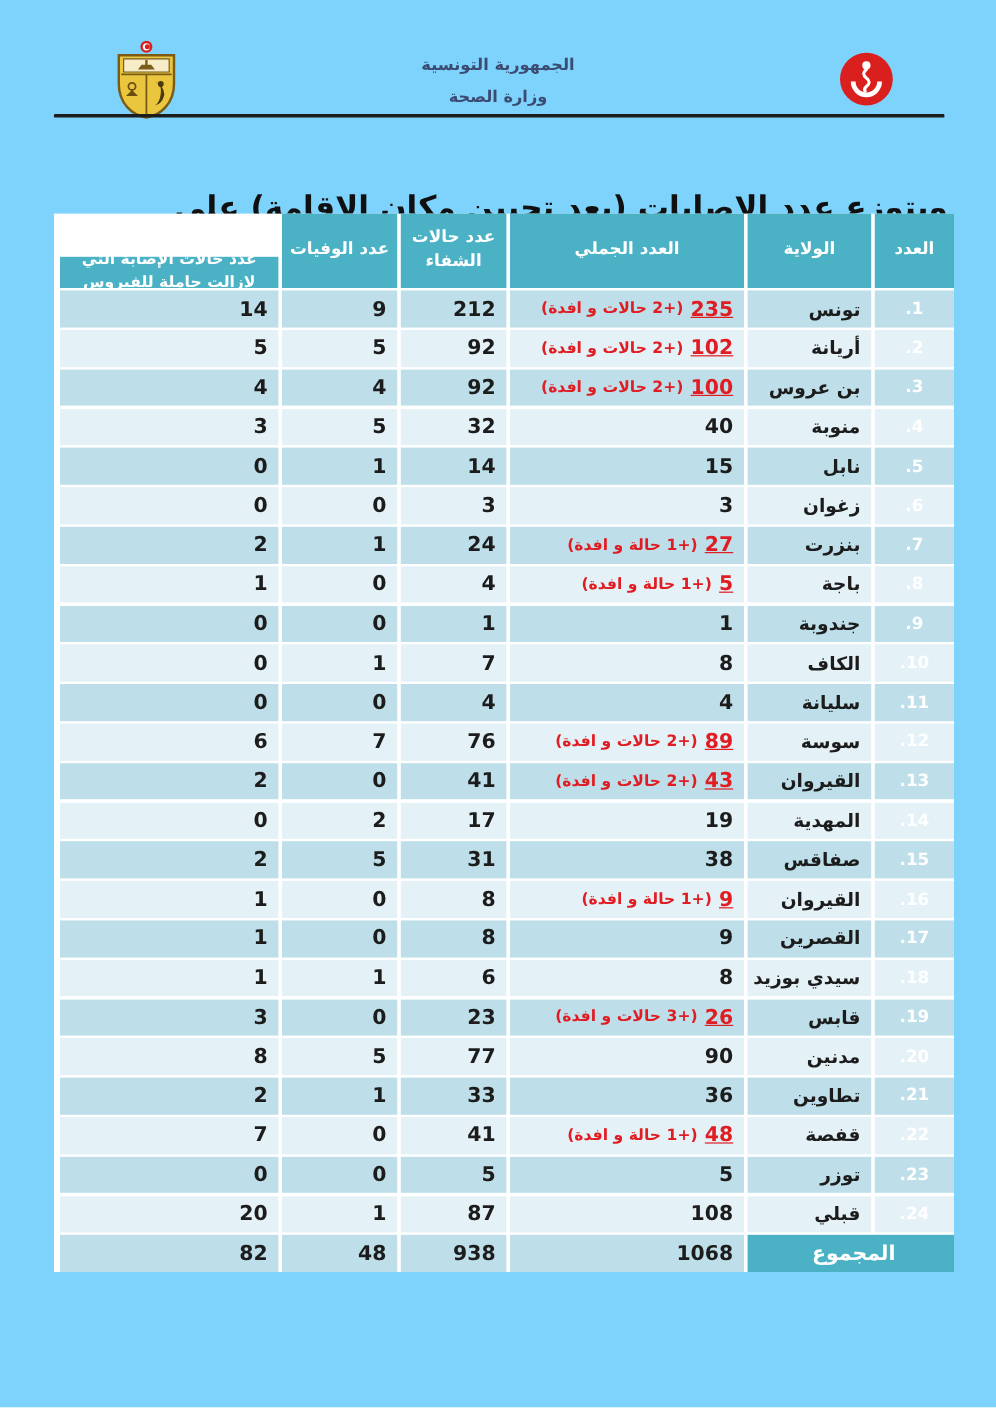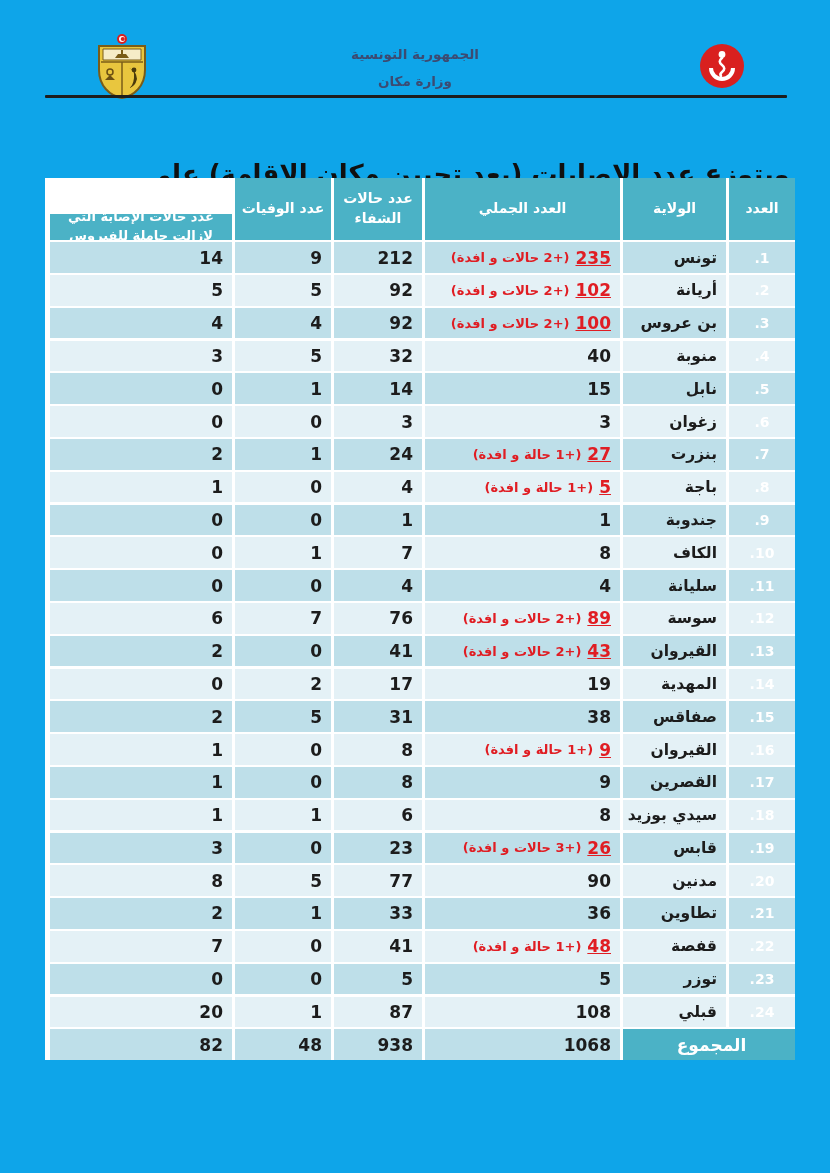--- a/index.html
+++ b/index.html
@@ -1,21 +1,21 @@
 <!DOCTYPE html>
 <html lang="ar"><head>
 <meta charset="utf-8">
 <style>
   * { box-sizing: border-box; }
   html, body { margin: 0; padding: 0; background: #ffffff; }
   .page {
     position: relative;
     width: 830px;
     height: 1173px;
-    background: #0ea5e9;
+    background: #7dd3fc;
     font-family: "DejaVu Sans", sans-serif;
     overflow: hidden;
   }
 
   
   .letterhead { position: absolute; top: 0; left: 0; right: 0; height: 100px; }
   .coat { position: absolute; left: 93px; top: 34px; }
   .moh-logo { position: absolute; right: 84px; top: 42px; }
   .ministry-block {
     position: absolute; left: 0; right: 0; top: 48px;
@@ -101,21 +101,21 @@
         <line x1="29" y1="28" x2="29" y2="62" stroke="#7a5c18" stroke-width="1.5"></line>
         <circle cx="17" cy="38" r="3" fill="none" stroke="#6b4f12" stroke-width="1.5"></circle>
         <path d="M12 46 L22 46 L17 41 Z" fill="#6b4f12"></path>
         <path d="M36 34 q6 2 5 10 q-1 8 -5 10 q6 -1 8 -9 q-1 -9 -8 -11 Z" fill="#4a3a0c"></path>
         <circle cx="41" cy="36" r="2.4" fill="#4a3a0c"></circle>
       </svg>
     </div>
 
     <div class="ministry-block">
       <div class="line1">الجمهورية التونسية</div>
-      <div class="line2">وزارة مكان</div>
+      <div class="line2">وزارة الصحة</div>
     </div>
 
     <div class="moh-logo">
       <svg width="48" height="48" viewBox="0 0 48 48">
         <circle cx="24" cy="24" r="22" fill="#d9201f"></circle>
         <path d="M11 26 a13 13 0 0 0 26 0 l-4 0 a9 9 0 0 1 -18 0 Z" fill="#ffffff"></path>
         <circle cx="24" cy="12.5" r="3.4" fill="#ffffff"></circle>
         <path d="M24 16 q-4.5 3.5 0 7 q4.5 3.5 0 7 q-2.5 2 -1 4" fill="none" stroke="#ffffff" stroke-width="2.6" stroke-linecap="round"></path>
       </svg>
     </div>

